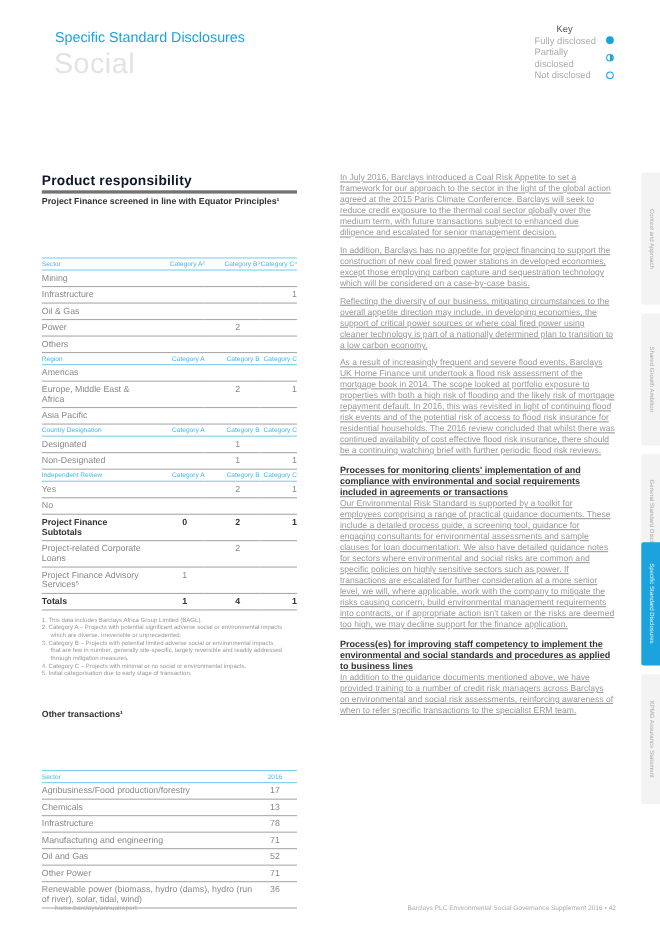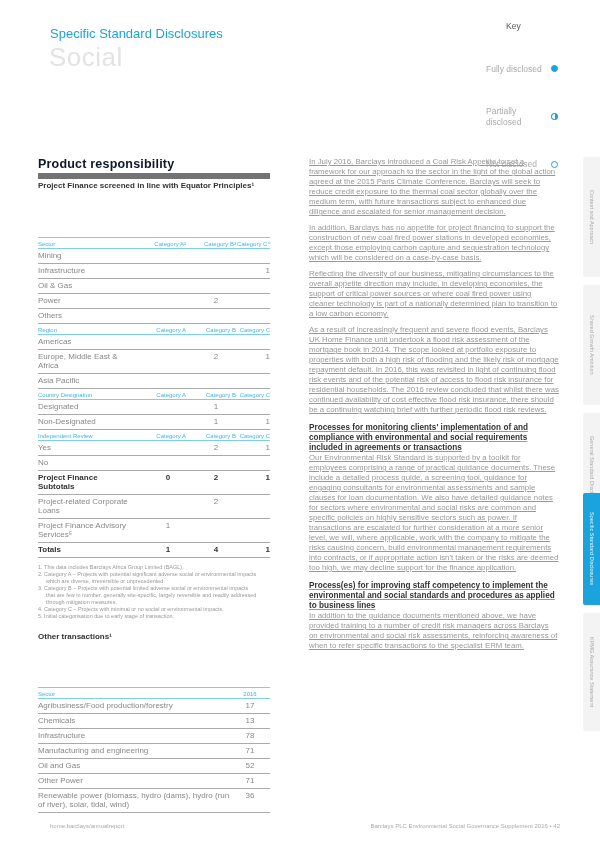--- a/index.html
+++ b/index.html
@@ -4,42 +4,42 @@
 <style>
   * { box-sizing: border-box; margin: 0; padding: 0; }
   html, body { width: 600px; height: 848px; background: #fff; overflow: hidden; }
   body { font-family: "Liberation Sans", "DejaVu Sans", sans-serif; color: #777; position: relative; }
 
   .header-title { position: absolute; left: 50px; top: 26px; font-size: 13px; color: #1aa3dc; }
   .header-sub { position: absolute; left: 49px; top: 42px; font-size: 26px; color: #e3e3e3; font-weight: 300; letter-spacing: 0.5px; }
 
   .key { position: absolute; left: 486px; top: 21px; font-size: 8.5px; line-height: 10.5px; }
   .key .key-title { color: #555; padding-left: 20px; }
-  .key-row { display: flex; align-items: center; justify-content: space-between; width: 72px; color: #aaa; margin-top: 32px; }
+  .key-row { display: flex; align-items: center; justify-content: space-between; width: 72px; color: #aaa; }
   .dot { width: 7px; height: 7px; border-radius: 50%; border: 1.2px solid #1aa3dc; display: inline-block; }
   .dot.full { background: #1aa3dc; }
   .dot.half { background: linear-gradient(to right, #fff 50%, #1aa3dc 50%); }
   .dot.none { background: #fff; }
 
   .left { position: absolute; left: 38px; top: 157px; width: 232px; }
   .section-title { font-size: 12.5px; color: #0f172a; font-weight: bold; letter-spacing: 0.2px; margin-bottom: 2px; }
-  .tbl-title { font-size: 8px; color: #333; font-weight: bold; padding: 2px 0 3px; border-top: 6px solid #737373; }
+  .tbl-title { font-size: 8px; color: #333; font-weight: bold; padding: 2px 0 3px; border-top: 3px solid #737373; }
   .tbl { width: 100%; border-collapse: collapse; font-size: 8px; margin-top: 44px; }
   .tbl td { padding: 2px 0 3px; border-bottom: 1px solid #aaa; color: #888; height: 13px; vertical-align: top; }
   .tbl tr.hdr td { color: #3fb5e6; font-size: 6px; border-top: 1px solid #7acfee; border-bottom: 1px solid #7acfee; height: 11px; padding: 3px 0 1px; }
   .tbl td.c1 { width: 56px; text-align: center; padding-left: 20px; }
   .tbl td.c2 { width: 50px; text-align: center; padding-left: 10px; }
   .tbl td.c3 { width: 34px; text-align: right; }
   .tbl tr.bold td { color: #333; font-weight: bold; }
   .tbl tr.hdr td.c1, .tbl tr.hdr td.c2 { text-align: right; padding-left: 0; }
 
   .footnotes { font-size: 5.5px; color: #999; line-height: 7px; margin-top: 6px; }
   .footnotes .ind { padding-left: 8px; }
 
-  .other-title { font-size: 8px; color: #333; font-weight: bold; margin-top: 12px; padding-bottom: 2px; }
+  .other-title { font-size: 8px; color: #333; font-weight: bold; margin-top: 28px; padding-bottom: 2px; }
   .tbl2 td.v { text-align: center; width: 40px; }
   .spacer { height: 14px; }
 
   .right { position: absolute; left: 309px; top: 157px; width: 250px; font-size: 7.8px; line-height: 10px; color: #999; text-decoration: underline; }
   .right p { margin-bottom: 6px; }
   .right h4 { font-size: 8.2px; color: #333; font-weight: bold; line-height: 10px; margin-top: 8px; }
 
   .tabs { position: absolute; right: 0; top: 157px; width: 17px; }
   .tab { position: absolute; left: 0; width: 17px; background: #f3f3f3; border-radius: 2px 0 0 2px; display: flex; align-items: center; justify-content: center; }
   .tab span { writing-mode: vertical-rl; font-size: 5.5px; color: #aaa; white-space: nowrap; }

